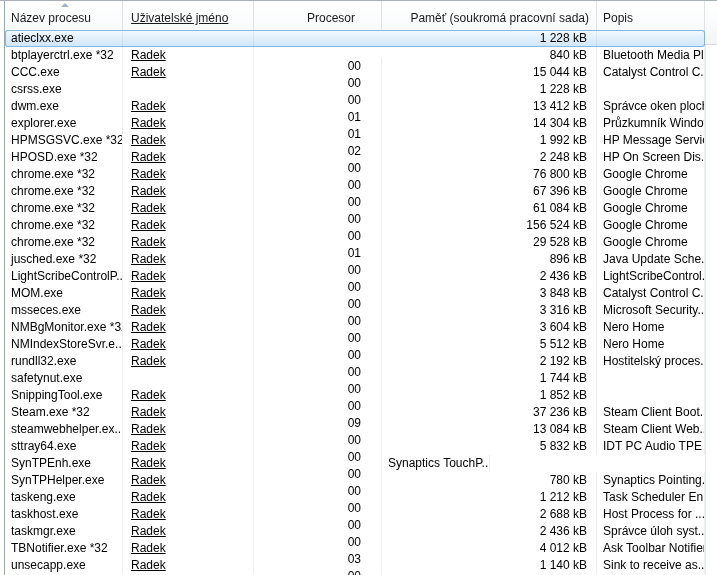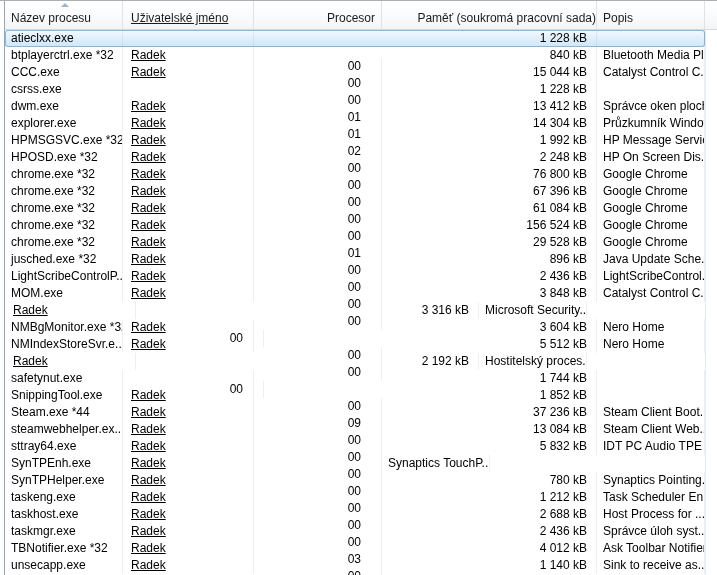--- a/index.html
+++ b/index.html
@@ -15,42 +15,42 @@
     position: relative;
     width: 717px; height: 575px;
     background: #ffffff;
   }
   .topline  { position: absolute; top: 0; left: 0; right: 0; height: 1px; background: #aab0b5; }
   .leftline { position: absolute; top: 1px; left: 4px; bottom: 0; width: 1px; background: #9aa5af; }
   .rightline{ position: absolute; top: 30px; left: 705px; bottom: 0; width: 1px; background: #e3ecf3; }
 
   
   .header {
-    position: absolute; top: 1px; left: 5px; right: 0; height: 29px;
+    position: absolute; top: 1px; left: 5px; right: 0; height: 44px;
     display: flex;
     background: linear-gradient(to bottom, #ffffff 0%, #fbfcfd 45%, #f3f4f6 100%);
     border-bottom: 1px solid #d8d8d8;
   }
   .hcell {
     position: relative;
     height: 100%;
     border-right: 1px solid #e0e3e6;
     padding-top: 10px;
     color: #1b1b1b;
     white-space: nowrap;
     overflow: hidden;
   }
   .hcell.filler { flex: 1; border-right: none; }
   .c1 { width: 118px; padding-left: 6px; }
   .c2 { width: 131px; padding-left: 8px; text-decoration: underline; }
   .c3 { width: 128px; text-align: right; }
   .c4 { width: 215px; text-align: right; }
   .c5 { width: 108px; padding-left: 6px; }
-  .hcell.c3 { padding-right: 6px; }
-  .hcell.c4 { }
+  .hcell.c3 { padding-right: 26px; }
+  .hcell.c4 { padding-right: 7px; }
   .sort-arrow {
     position: absolute;
     top: 2px; left: 56px;
     width: 0; height: 0;
     border-left: 4px solid transparent;
     border-right: 4px solid transparent;
     border-bottom: 4px solid #9cb4c9;
   }
 
   
@@ -210,61 +210,63 @@
         <div class="cell c5">LightScribeControl...</div>
       </div>
       <div class="row">
         <div class="cell c1">MOM.exe</div>
         <div class="cell c2">Radek</div>
         <div class="cell c3">00</div>
         <div class="cell c4">3 848 kB</div>
         <div class="cell c5">Catalyst Control C...</div>
       </div>
       <div class="row">
+        <div class="cell c1">msseces.exe</div>
         <div class="cell c2">Radek</div>
         <div class="cell c3">00</div>
         <div class="cell c4">3 316 kB</div>
         <div class="cell c5">Microsoft Security...</div>
       </div>
       <div class="row">
         <div class="cell c1">NMBgMonitor.exe *32</div>
         <div class="cell c2">Radek</div>
         <div class="cell c3">00</div>
         <div class="cell c4">3 604 kB</div>
         <div class="cell c5">Nero Home</div>
       </div>
       <div class="row">
         <div class="cell c1">NMIndexStoreSvr.e...</div>
         <div class="cell c2">Radek</div>
         <div class="cell c3">00</div>
         <div class="cell c4">5 512 kB</div>
         <div class="cell c5">Nero Home</div>
       </div>
       <div class="row">
+        <div class="cell c1">rundll32.exe</div>
         <div class="cell c2">Radek</div>
         <div class="cell c3">00</div>
         <div class="cell c4">2 192 kB</div>
         <div class="cell c5">Hostitelský proces...</div>
       </div>
       <div class="row">
         <div class="cell c1">safetynut.exe</div>
         <div class="cell c2"></div>
         <div class="cell c3">00</div>
         <div class="cell c4">1 744 kB</div>
         <div class="cell c5"></div>
       </div>
       <div class="row">
         <div class="cell c1">SnippingTool.exe</div>
         <div class="cell c2">Radek</div>
         <div class="cell c3">09</div>
         <div class="cell c4">1 852 kB</div>
         <div class="cell c5"></div>
       </div>
       <div class="row">
-        <div class="cell c1">Steam.exe *44</div>
+        <div class="cell c1">Steam.exe *32</div>
         <div class="cell c2">Radek</div>
         <div class="cell c3">00</div>
         <div class="cell c4">37 236 kB</div>
         <div class="cell c5">Steam Client Boot...</div>
       </div>
       <div class="row">
         <div class="cell c1">steamwebhelper.ex...</div>
         <div class="cell c2">Radek</div>
         <div class="cell c3">00</div>
         <div class="cell c4">13 084 kB</div>

